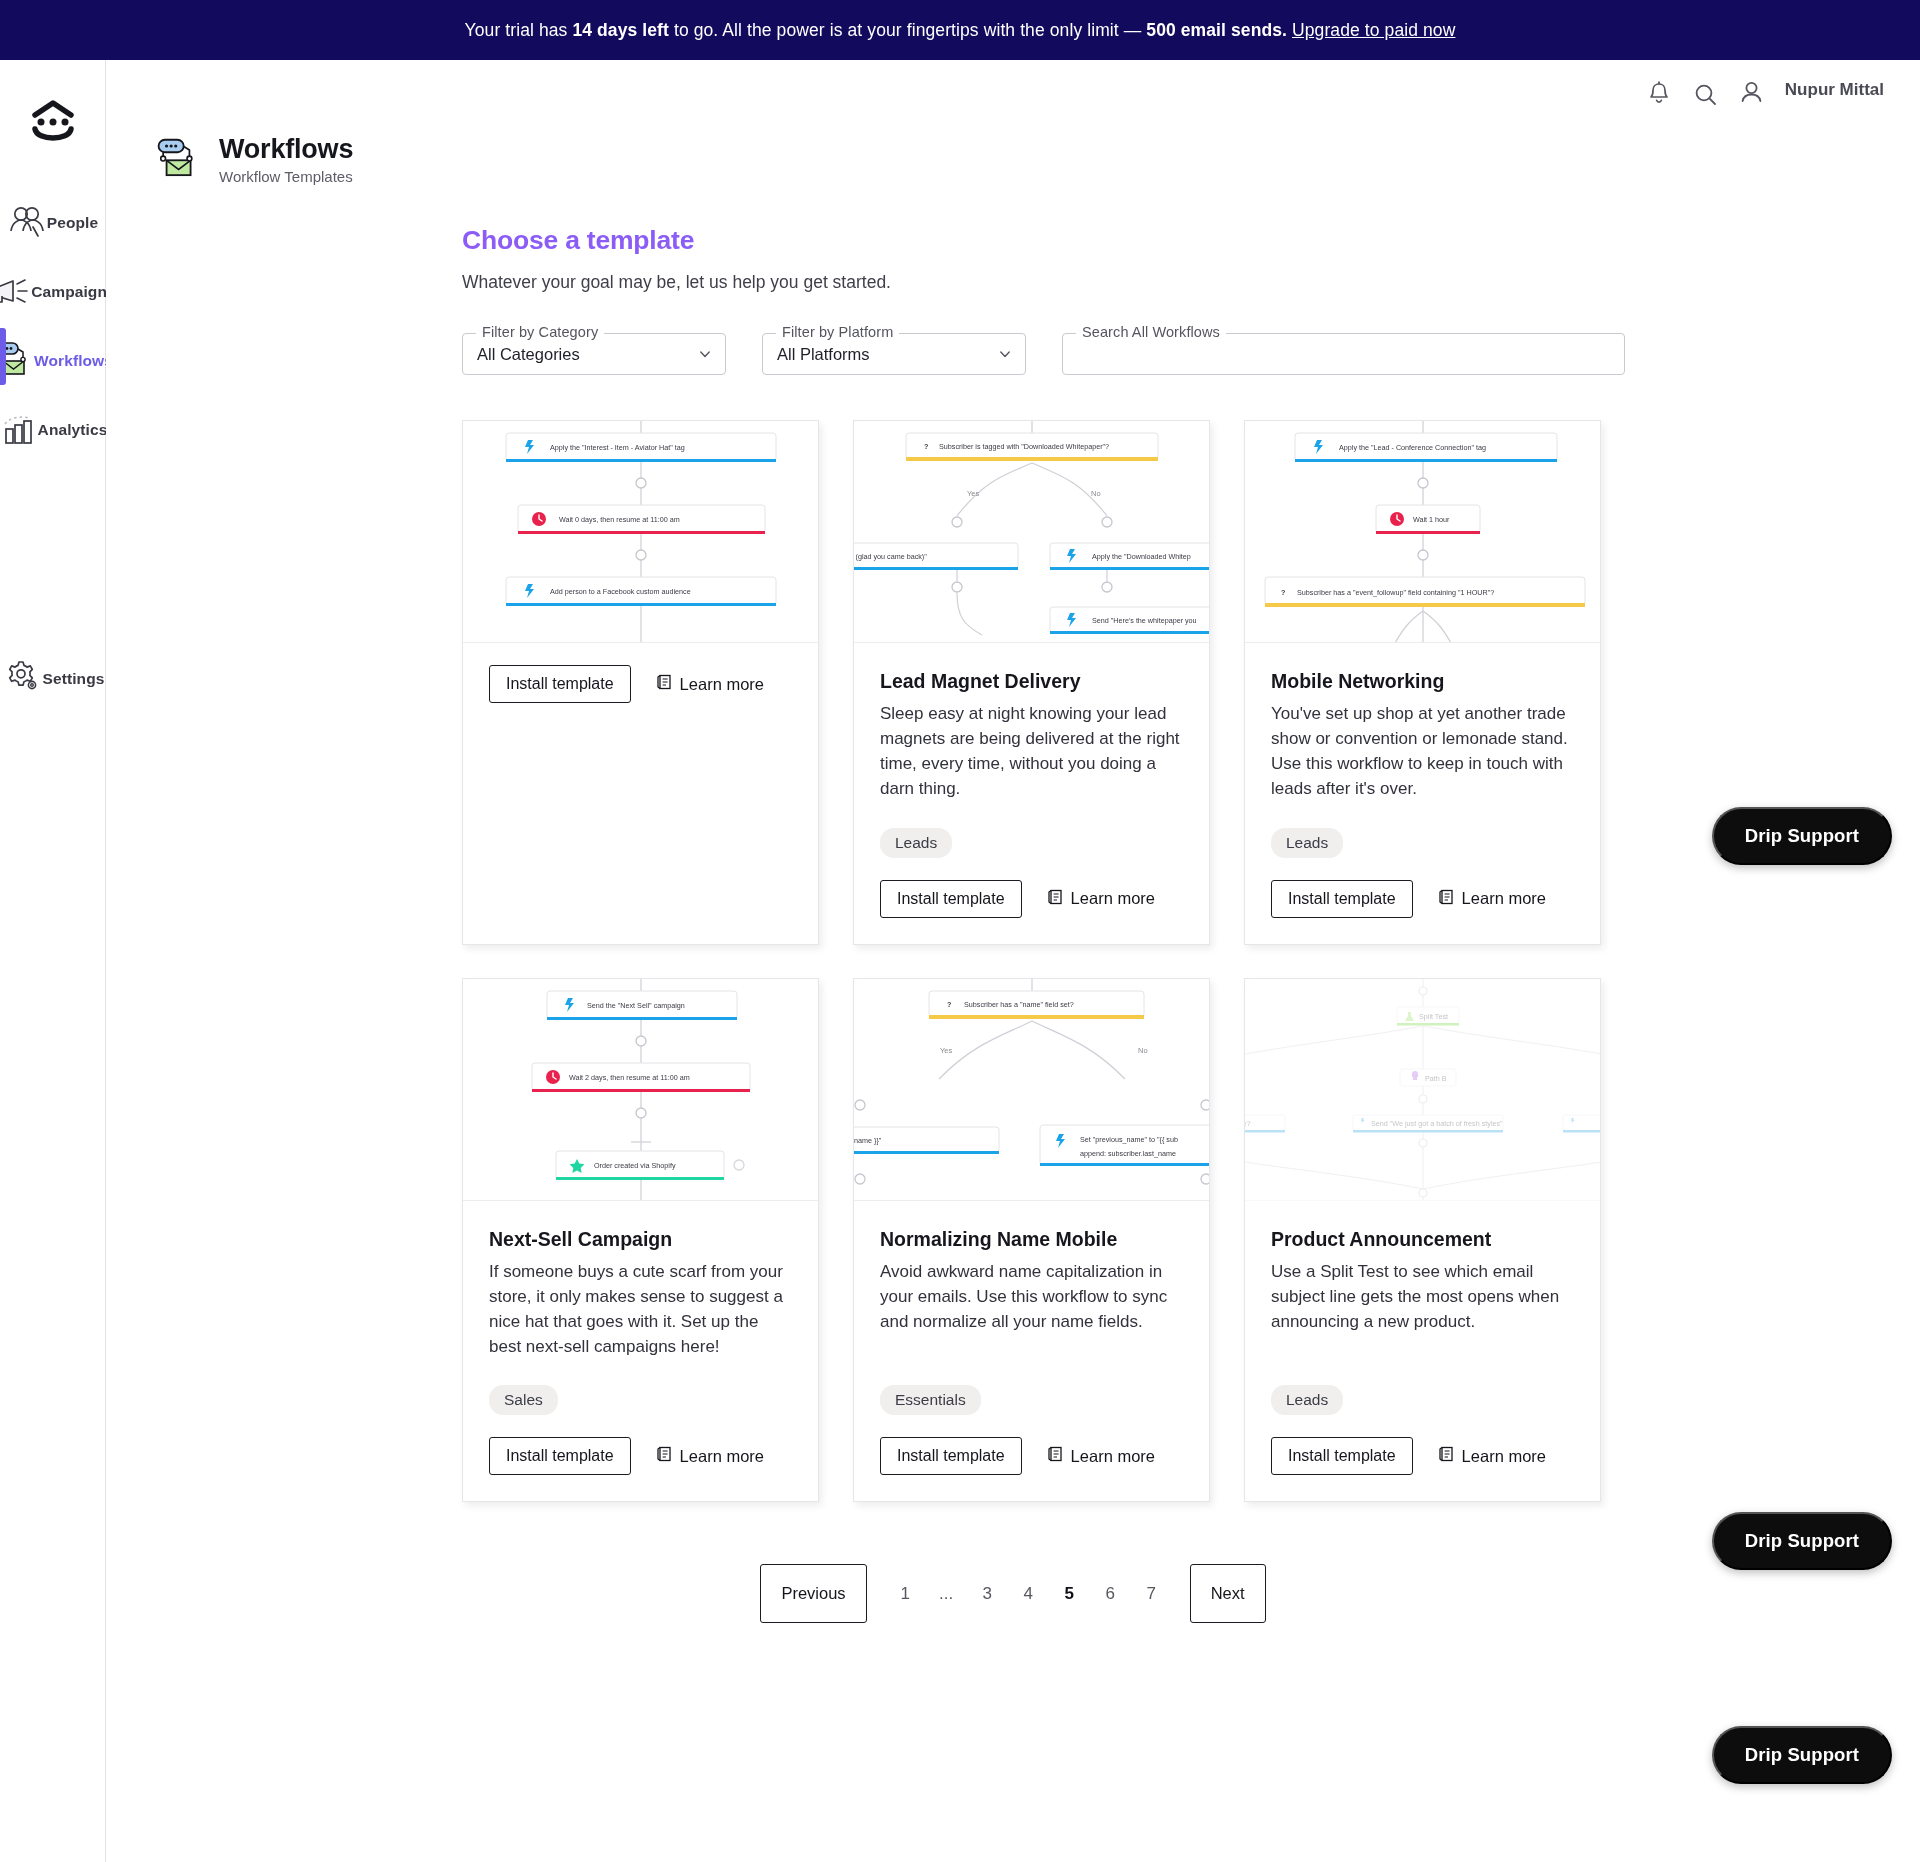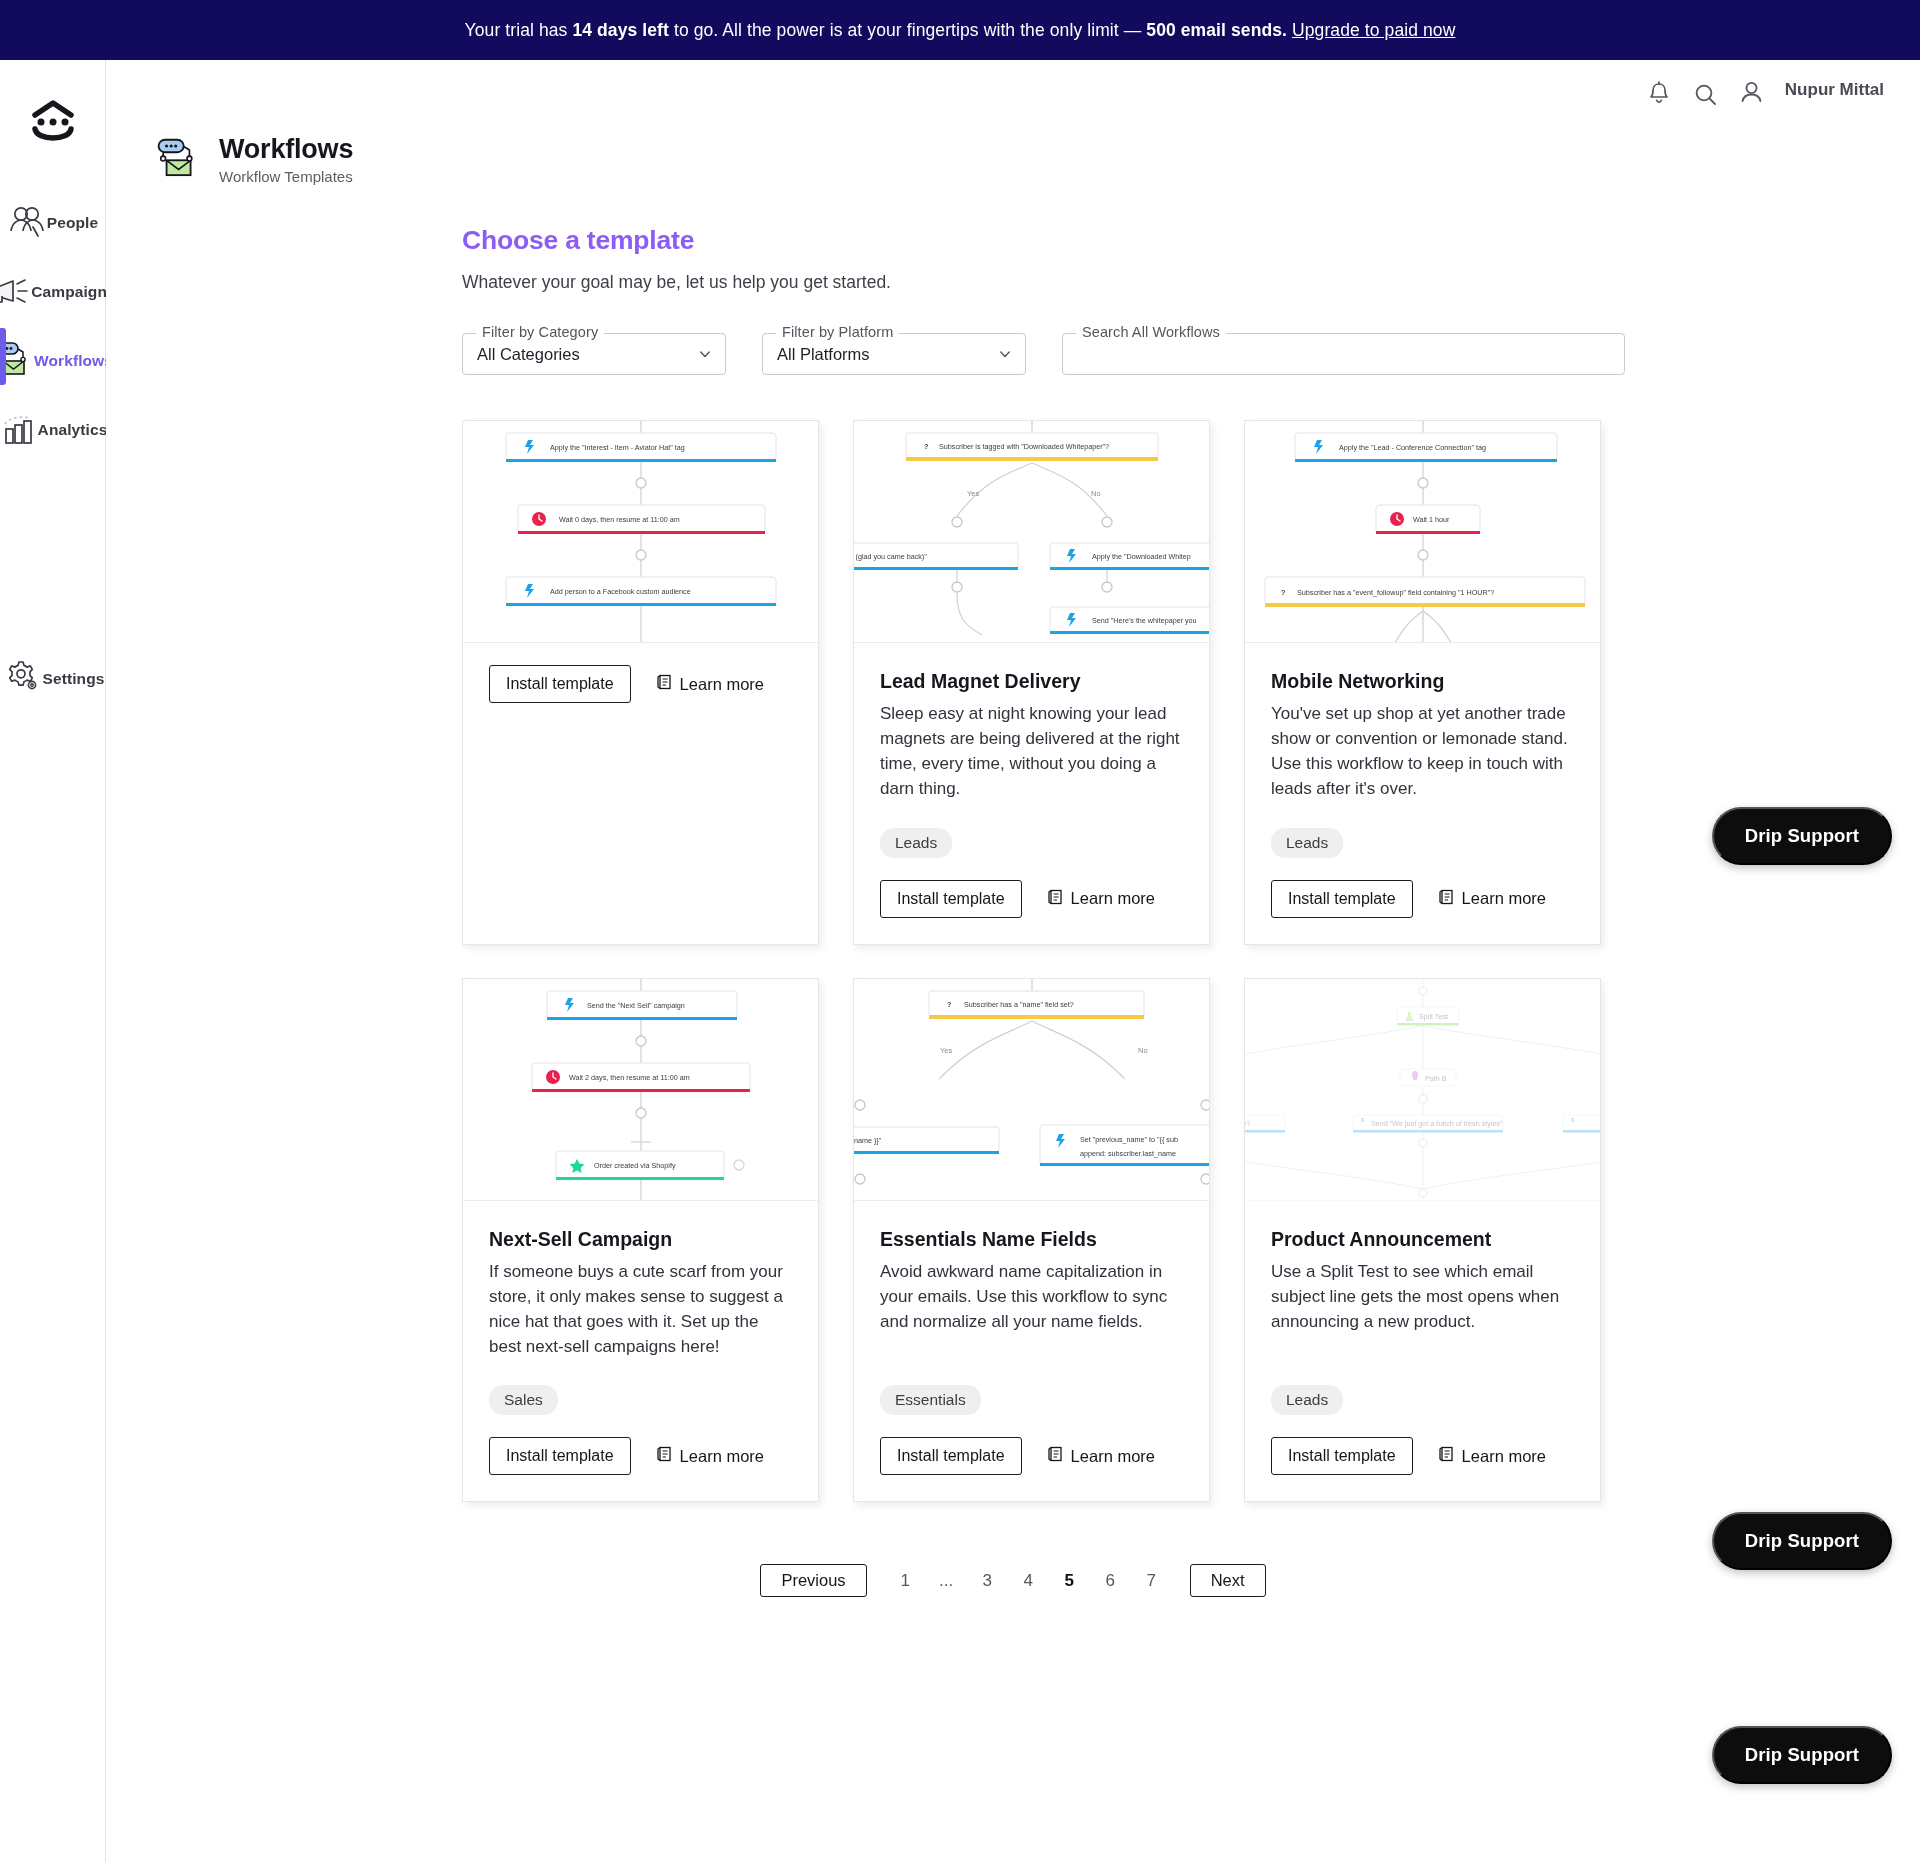--- a/index.html
+++ b/index.html
@@ -191,21 +191,21 @@
     justify-content: center;
     gap: 0;
     margin-top: 62px;
     margin-left: -356px;
     padding-left: 0;
   }
   .pg-btn {
     border: 1px solid #1b1b22;
     background: #fff;
     border-radius: 3px;
-    padding: 6px 20px;
+    padding: 19px 20px;
     font-size: 16.5px;
     color: #16161d;
     cursor: pointer;
     font-family: inherit;
   }
   .pg-nums { display: flex; align-items: center; gap: 0; margin: 0 18px; }
   .pg-num {
     min-width: 41px;
     text-align: center;
     font-size: 17px;
@@ -645,21 +645,21 @@
                 <rect x="186" y="184" width="220" height="3" fill="#1aa3e8"></rect>
                 <path d="M205 155 l5 0 l-3 5 l4 0 l-7 9 l2 -7 l-4 0 Z" fill="#1aa3e8"></path>
                 <text class="fn-txt" x="226" y="163">Set "previous_name" to "{{ sub</text>
                 <text class="fn-txt" x="226" y="177">append: subscriber.last_name</text>
               </g>
               <circle cx="6" cy="200" r="5" fill="#fff" stroke="#c6c6ce" stroke-width="1.3"></circle>
               <circle cx="352" cy="200" r="5" fill="#fff" stroke="#c6c6ce" stroke-width="1.3"></circle>
             </svg>
           </div>
           <div class="cbody">
-            <div class="ctitle">Essentials Name Fields</div>
+            <div class="ctitle">Normalizing Name Mobile</div>
             <div class="cdesc">Avoid awkward name capitalization in your emails. Use this workflow to sync and normalize all your name fields.</div>
             <div class="tagrow"><span class="tag">Essentials</span></div>
           </div>
           <div class="cfoot">
             <button class="btn-install">Install template</button>
             <span class="learn">
               <span>
                 <svg width="15" height="16" viewBox="0 0 15 16">
                   <rect x="3" y="1.5" width="10" height="13" fill="none" stroke="#16161d" stroke-width="1.3"></rect>
                   <path d="M3 1.5 L1 3 L1 13 L3 14.5" fill="none" stroke="#16161d" stroke-width="1.3"></path>

